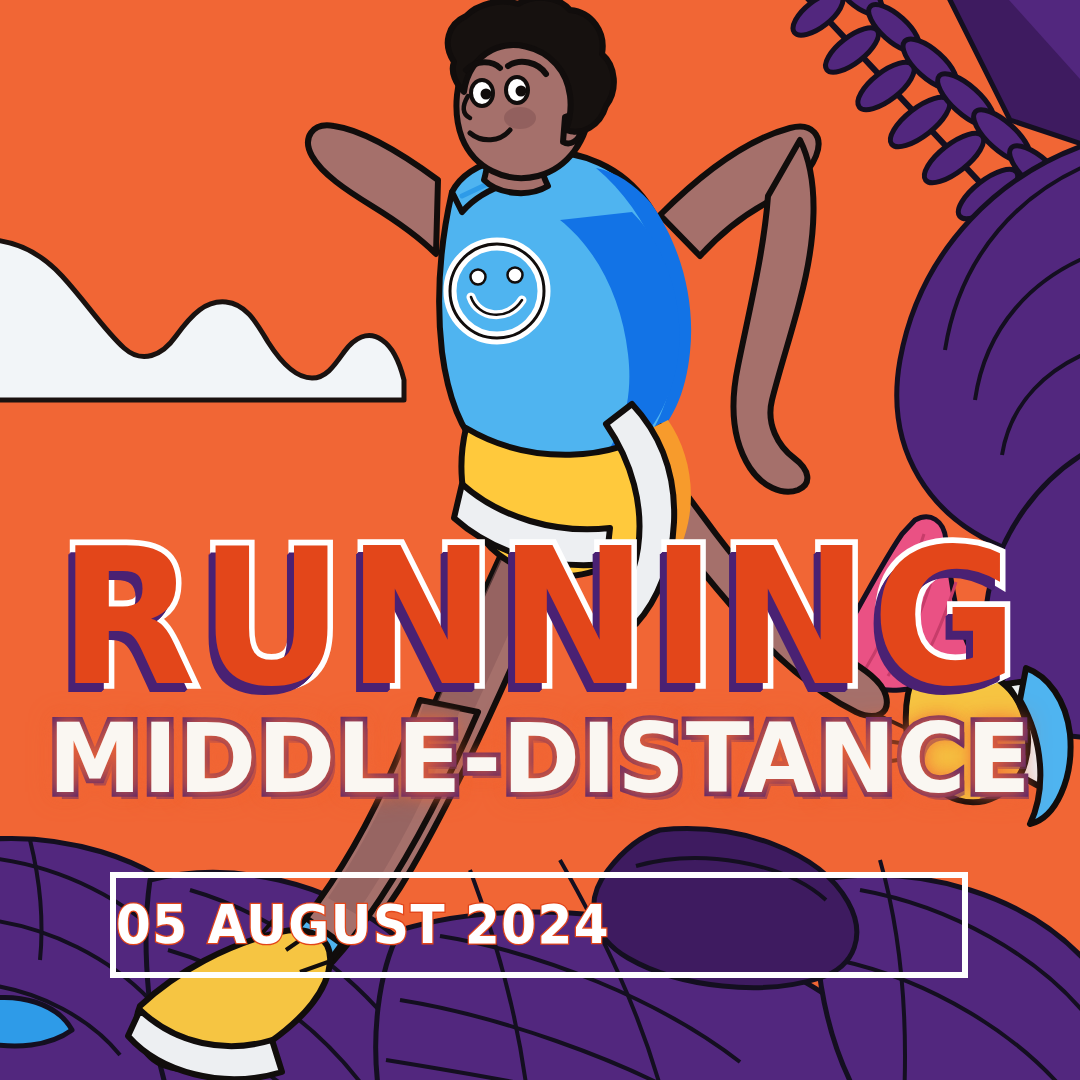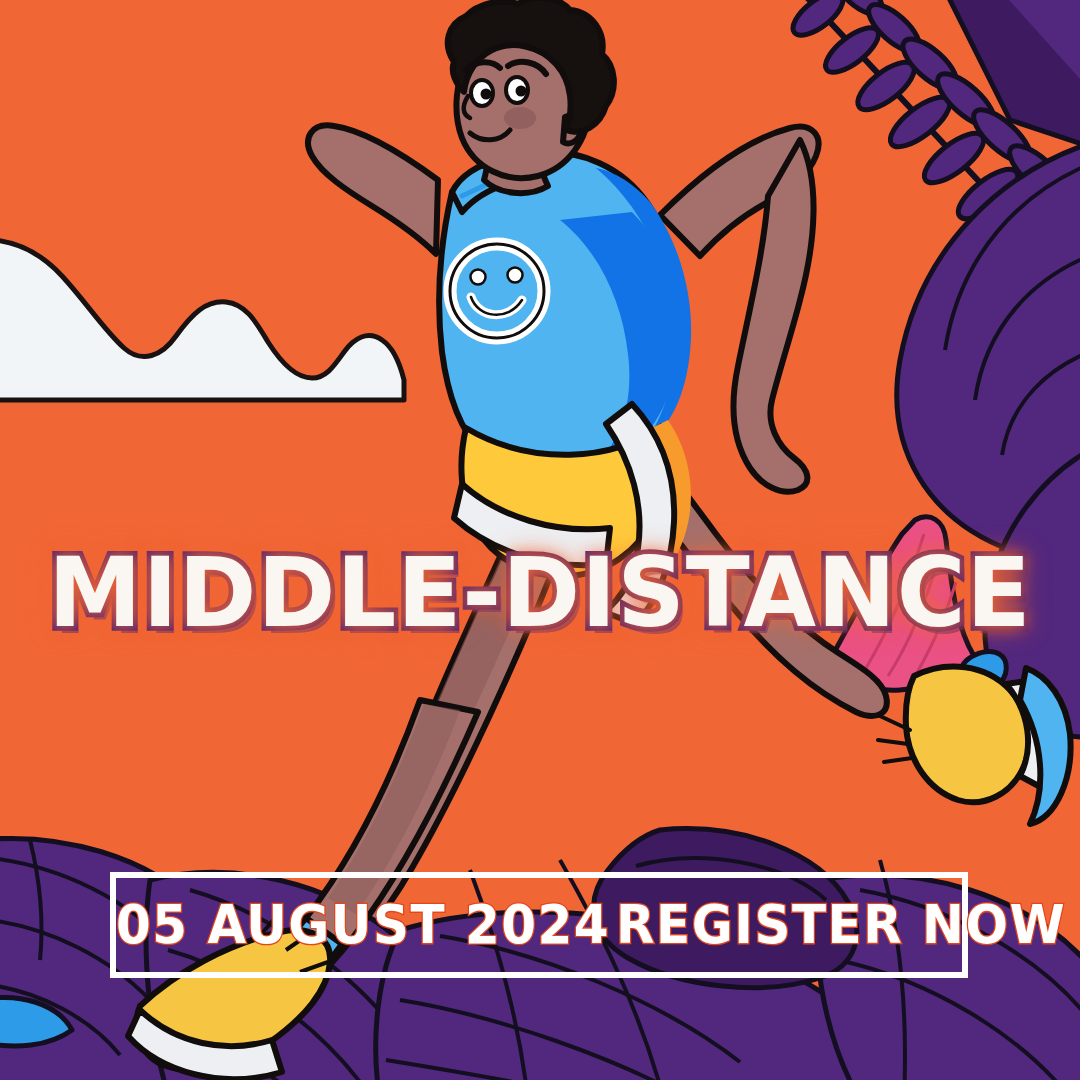--- a/index.html
+++ b/index.html
@@ -369,26 +369,26 @@
       <path d="M 140 1006 C 176 972 228 944 280 932 C 310 925 332 938 330 962
                C 328 990 304 1018 270 1042 C 234 1066 194 1076 166 1066
                C 142 1058 130 1030 140 1006 Z" fill="#F6C542"></path>
       <path d="M 140 1010 C 176 1044 226 1054 272 1040 L 282 1072
                C 222 1090 160 1072 128 1036 Z" fill="#EDEFF2"></path>
       <path d="M 258 938 L 282 910 M 286 950 L 312 932 M 300 972 L 328 962" stroke="#110D0C" stroke-width="4" fill="none"></path>
     </g>
   </svg>
 
   <div id="text-block">
+    <div id="title-running-inner">
+      <div id="title-running">RUNNING</div>
+    </div>
     <div id="subtitle-middle-distance">MIDDLE-DISTANCE</div>
   </div>
 
   <div id="info-bar">
     <div id="info-date-cell">
       <span class="info-text">05 AUGUST 2024</span>
     </div>
     <div id="info-divider"></div>
-    <div id="info-register-cell">
-      <span class="info-text">REGISTER NOW</span>
-    </div>
   </div>
 
 </div>
 
 </body></html>

